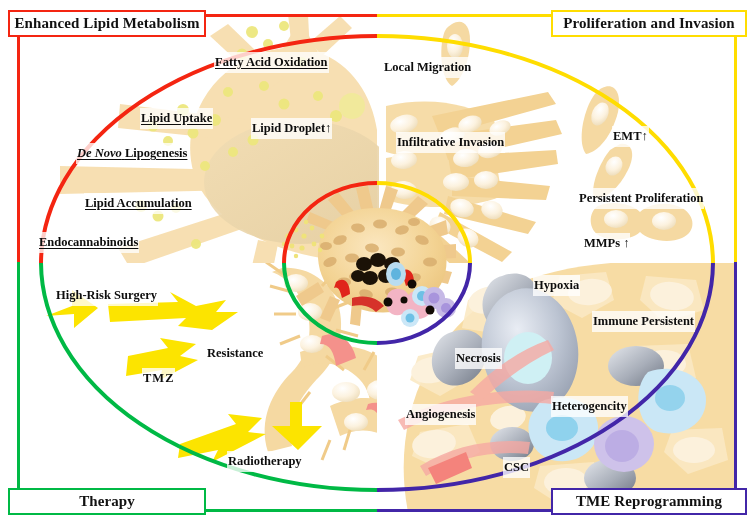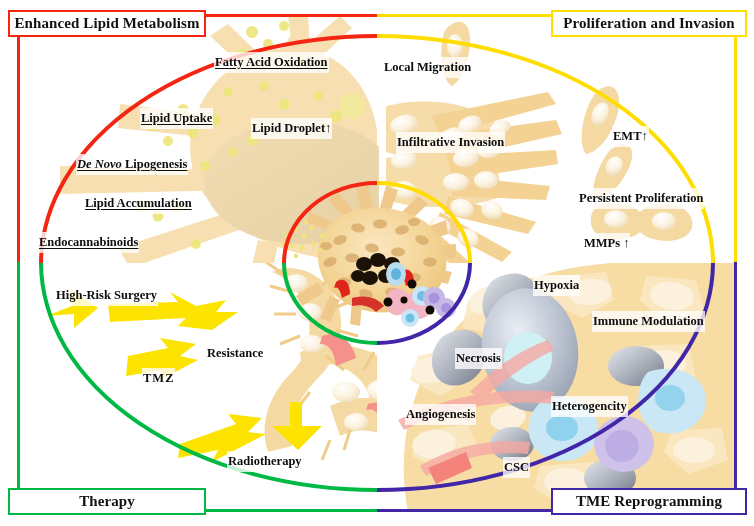--- a/index.html
+++ b/index.html
@@ -430,35 +430,35 @@
   <div class="titlebox tb-br">
     <span>TME Reprogramming</span>
   </div>
   <div class="titlebox tb-bl">
     <span>Therapy</span>
   </div>
 
   <div class="lbl u" style="left:214px;top:52px;">Fatty Acid Oxidation</div>
   <div class="lbl u" style="left:140px;top:108px;">Lipid Uptake</div>
   <div class="lbl" style="left:251px;top:118px;"><span class="u">Lipid Droplet</span><span class="arw">↑</span></div>
-  <div class="lbl u" style="left:76px;top:154px;font-family:Liberation Serif, serif;"><span class="it">De Novo</span> <span>Lipogenesis</span></div>
+  <div class="lbl u" style="left:76px;top:143px;font-family:Liberation Serif, serif;"><span class="it">De Novo</span> <span>Lipogenesis</span></div>
   <div class="lbl u" style="left:84px;top:193px;">Lipid Accumulation</div>
   <div class="lbl u" style="left:38px;top:232px;">Endocannabinoids</div>
 
   <div class="lbl" style="left:383px;top:57px;">Local Migration</div>
   <div class="lbl" style="left:396px;top:132px;">Infiltrative Invasion</div>
   <div class="lbl" style="left:612px;top:126px;"><span>EMT</span><span class="arw">↑</span></div>
   <div class="lbl" style="left:578px;top:188px;">Persistent Proliferation</div>
   <div class="lbl" style="left:583px;top:233px;"><span>MMPs</span> <span class="arw">↑</span></div>
 
   <div class="lbl" style="left:55px;top:285px;">High-Risk Surgery</div>
   <div class="lbl" style="left:206px;top:343px;">Resistance</div>
   <div class="lbl" style="left:142px;top:368px;letter-spacing:1px;">TMZ</div>
   <div class="lbl" style="left:227px;top:451px;">Radiotherapy</div>
 
   <div class="lbl" style="left:533px;top:275px;">Hypoxia</div>
-  <div class="lbl" style="left:592px;top:311px;">Immune Modulation</div>
+  <div class="lbl" style="left:592px;top:311px;">Immune Persistent</div>
   <div class="lbl" style="left:455px;top:348px;">Necrosis</div>
   <div class="lbl" style="left:551px;top:396px;">Heterogencity</div>
   <div class="lbl" style="left:405px;top:404px;">Angiogenesis</div>
   <div class="lbl" style="left:503px;top:457px;text-align:right;">CSC</div>
 
 </div>
 
 </body></html>

